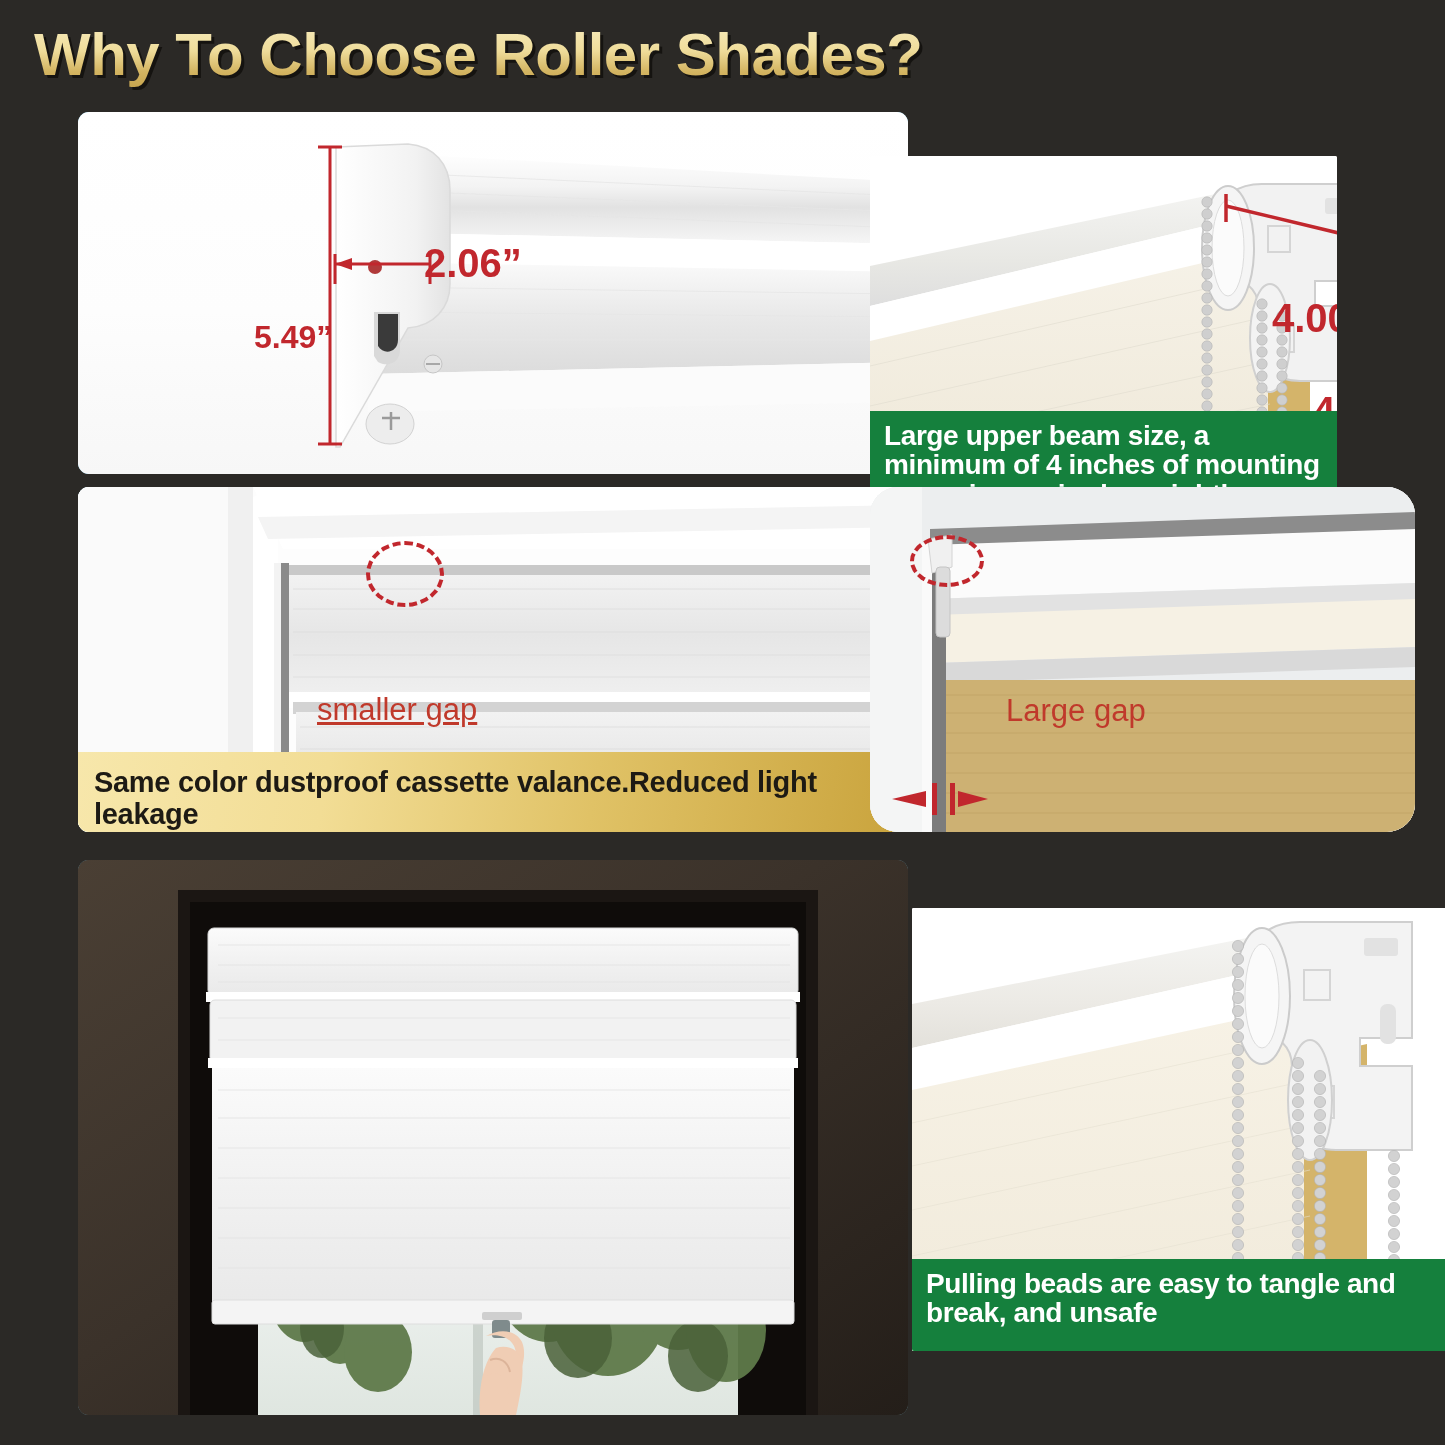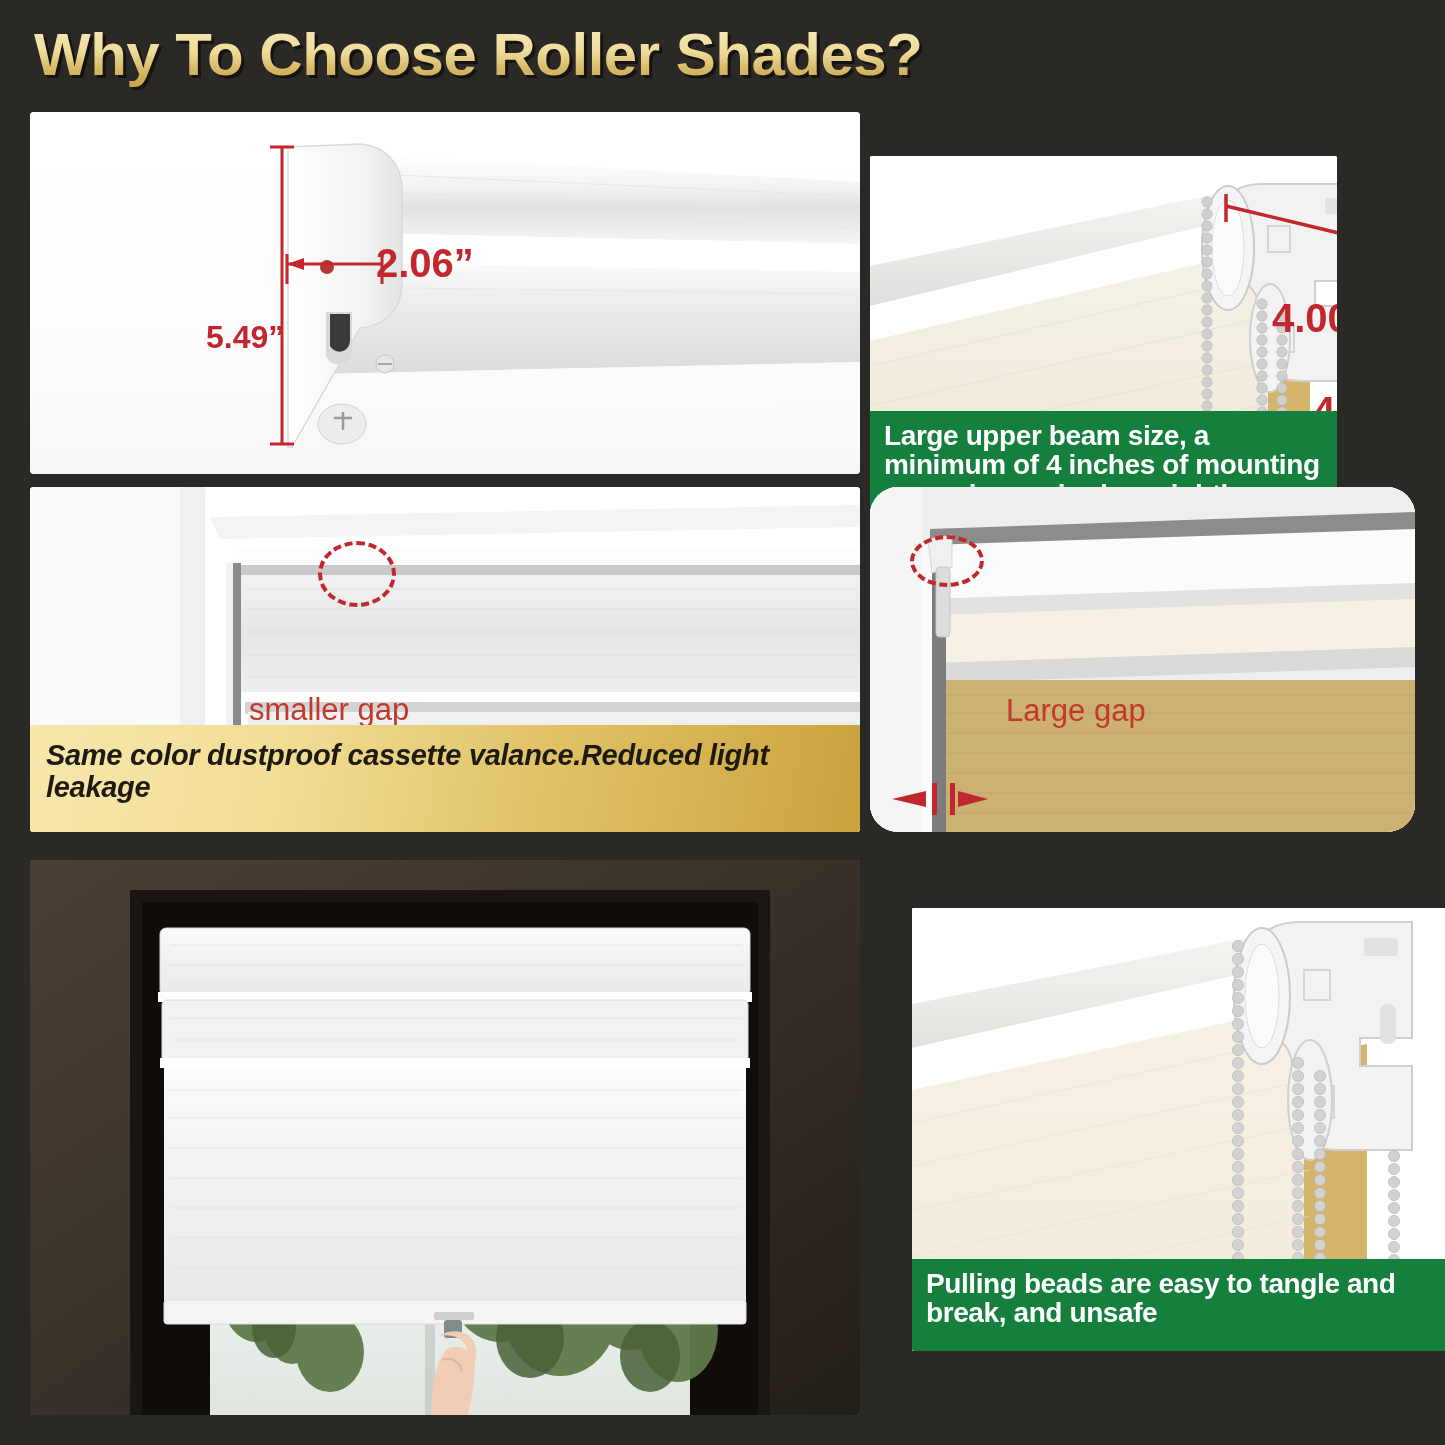--- a/index.html
+++ b/index.html
@@ -24,21 +24,21 @@
     white-space:nowrap;
   }
   .title-shadow {
     position:absolute; left:37px; top:23px;
     font-size:60px; font-weight:bold; letter-spacing:-0.5px;
     color:#151310; white-space:nowrap; z-index:-1;
   }
 
   
   .panel { position:absolute; overflow:hidden; }
-  .panel.good { border-radius:4px; background:#7dd3fc; }
+  .panel.good { border-radius:11px; background:#7dd3fc;margin-left:48px; }
   .panel.bad  { border-radius:2px; background:#fff; }
 
   .photo { position:absolute; left:0; top:0; width:100%; overflow:hidden; }
 
   
   .cap-good {
     position:absolute; left:0; bottom:0; width:100%;
     background:linear-gradient(100deg,#f7e7ab 0%,#f2dd95 30%,#e0c266 62%,#c9a33c 100%);
     color:#1d1a14; font-weight:bold; font-size:29px; line-height:1.12;
     padding:14px 18px 0 16px;
@@ -322,23 +322,23 @@
         <polygon points="175,314 205,306 205,322"></polygon>
         <polygon points="255,314 226,306 226,322"></polygon>
       </g>
       <rect x="207" y="300" width="5" height="30" fill="#c1272d"></rect>
       <rect x="220" y="300" width="4" height="30" fill="#c1272d"></rect>
     </svg>
   </div>
 
   <div class="dashed-ellipse" style="left:318px; top:541px; width:78px; height:66px; margin-left:-30px; margin-top:-487px;"></div>
 
-  <div class="gaptext" style="left:249px; top:692px; margin-left:-30px; margin-top:-487px;">smaller gap</div>
-
-  <div class="cap-good" style="height:107px;font-style:italic;">Same color dustproof cassette valance.Reduced light leakage</div>
+  <div class="gaptext" style="left:269px; top:692px; margin-left:-30px; margin-top:-487px;text-decoration:underline;">smaller gap</div>
+
+  <div class="cap-good" style="height:80px;">Same color dustproof cassette valance.Reduced light leakage</div>
 </div>
 
 <div class="panel bad" style="left:870px; top:487px; width:545px; height:345px;border-radius:28px;">
   <div class="photo" style="height:345px; background:#eef0f1;">
     <svg viewBox="0 0 545 345" width="545" height="345">
       <rect x="0" y="0" width="545" height="345" fill="#eceeef"></rect>
 
       <polygon points="60,42 545,25 545,70 60,86" fill="#8c8c8c"></polygon>
 
       <polygon points="58,58 545,42 545,96 58,112" fill="#fbfbfb"></polygon>

